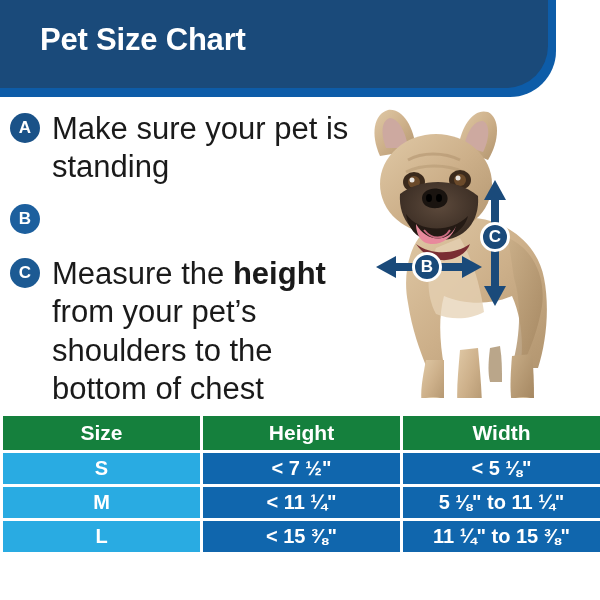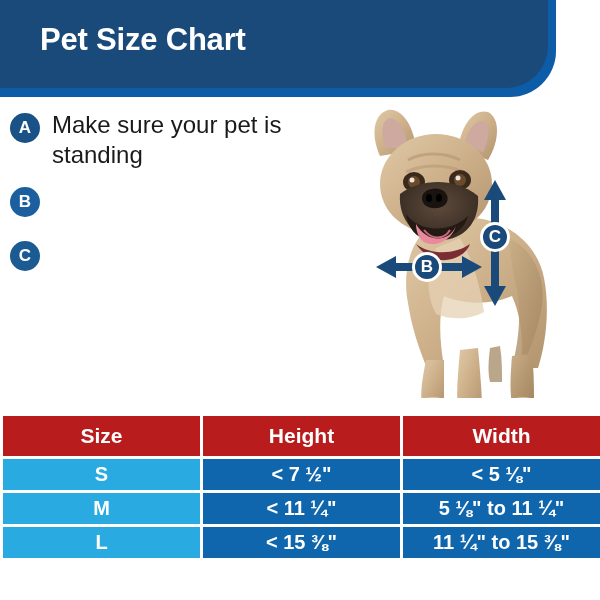--- a/index.html
+++ b/index.html
@@ -75,21 +75,21 @@
     align-items: center;
     justify-content: center;
     box-sizing: border-box;
   }
   .badge-a { background: #1a5288; }
   .badge-b { background: #1c5f9e; }
   .badge-c { background: #1c5a93; }
   .step-text {
     margin-left: 52px;
     padding-right: 8px;
-    font-size: 24px;
+    font-size: 31px;
     line-height: 1.24;
     color: #1a1a1a;
   }
   .step-text b { font-weight: bold; }
 
   
   .dog-area {
     position: absolute;
     left: 340px;
     top: 98px;
@@ -130,21 +130,21 @@
   .size-table th, .size-table td {
     height: 31px;
     text-align: center;
     vertical-align: middle;
     font-size: 20px;
     font-weight: bold;
     color: #ffffff;
     padding: 0 2px;
     white-space: nowrap;
   }
-  .size-table th { background: #b91c1c; height: 40px; font-size: 21px; }
+  .size-table th { background: #15803d; height: 34px; font-size: 21px; }
   td.size-cell { background: #29abe2; }
   td.val-cell  { background: #1066ad; }
   .col-size   { width: 197px; }
   .col-height { width: 197px; }
   .col-width  { width: 197px; }
 </style>
 </head>
 <body>
 
 <div class="header-wrap">
@@ -159,20 +159,21 @@
     <div class="step-badge badge-a">A</div>
     <div class="step-text">Make sure your pet is standing</div>
   </div>
 
   <div class="step">
     <div class="step-badge badge-b">B</div>
   </div>
 
   <div class="step">
     <div class="step-badge badge-c">C</div>
+    <div class="step-text">Measure the <b>height</b> from your pet’s shoulders to the bottom of chest</div>
   </div>
 
 </div>
 
 <div class="dog-area">
   <svg class="dog-svg" width="260" height="300" viewBox="0 0 260 300">
     <defs>
       <linearGradient id="coat" x1="0" y1="0" x2="1" y2="1">
         <stop offset="0%" stop-color="#e0c9a6"></stop>
         <stop offset="50%" stop-color="#cdb08a"></stop>

